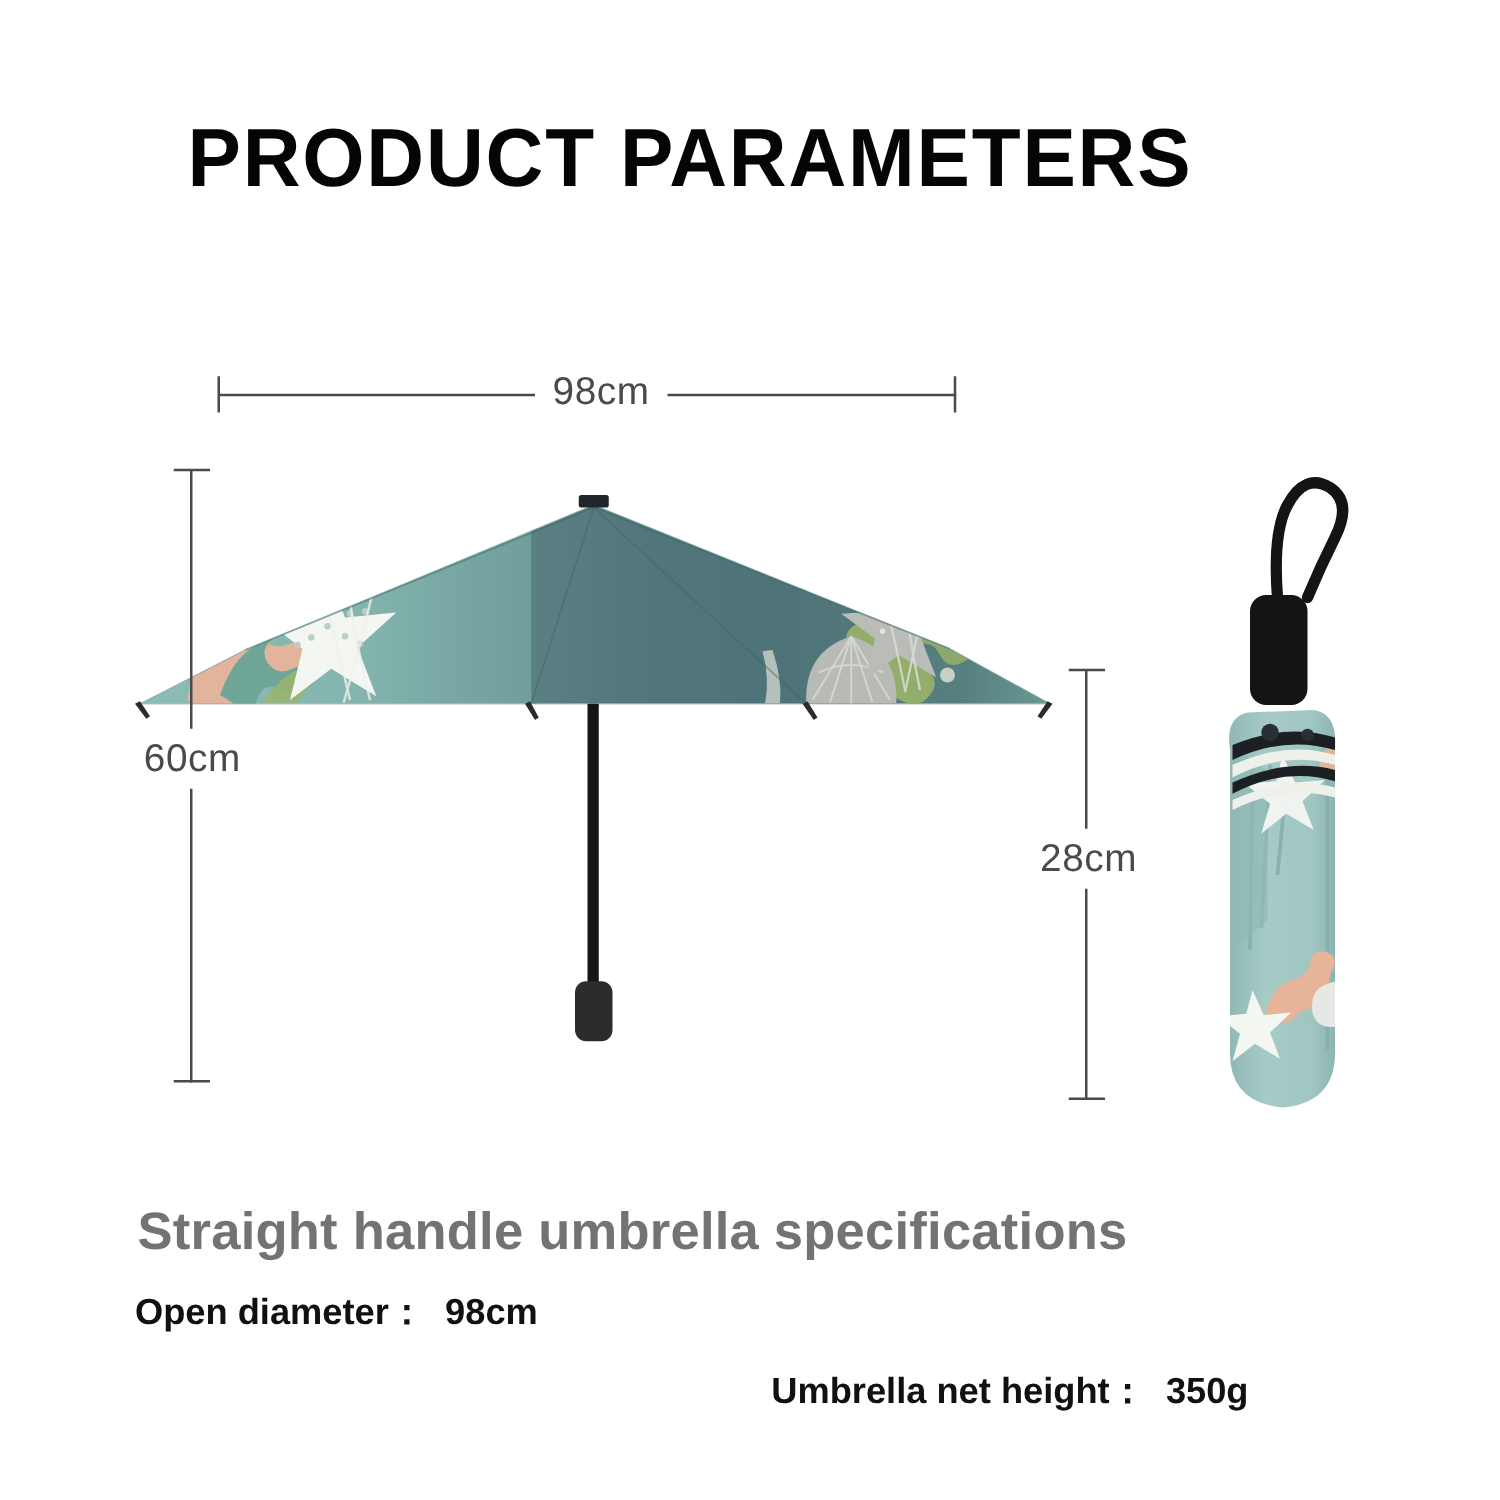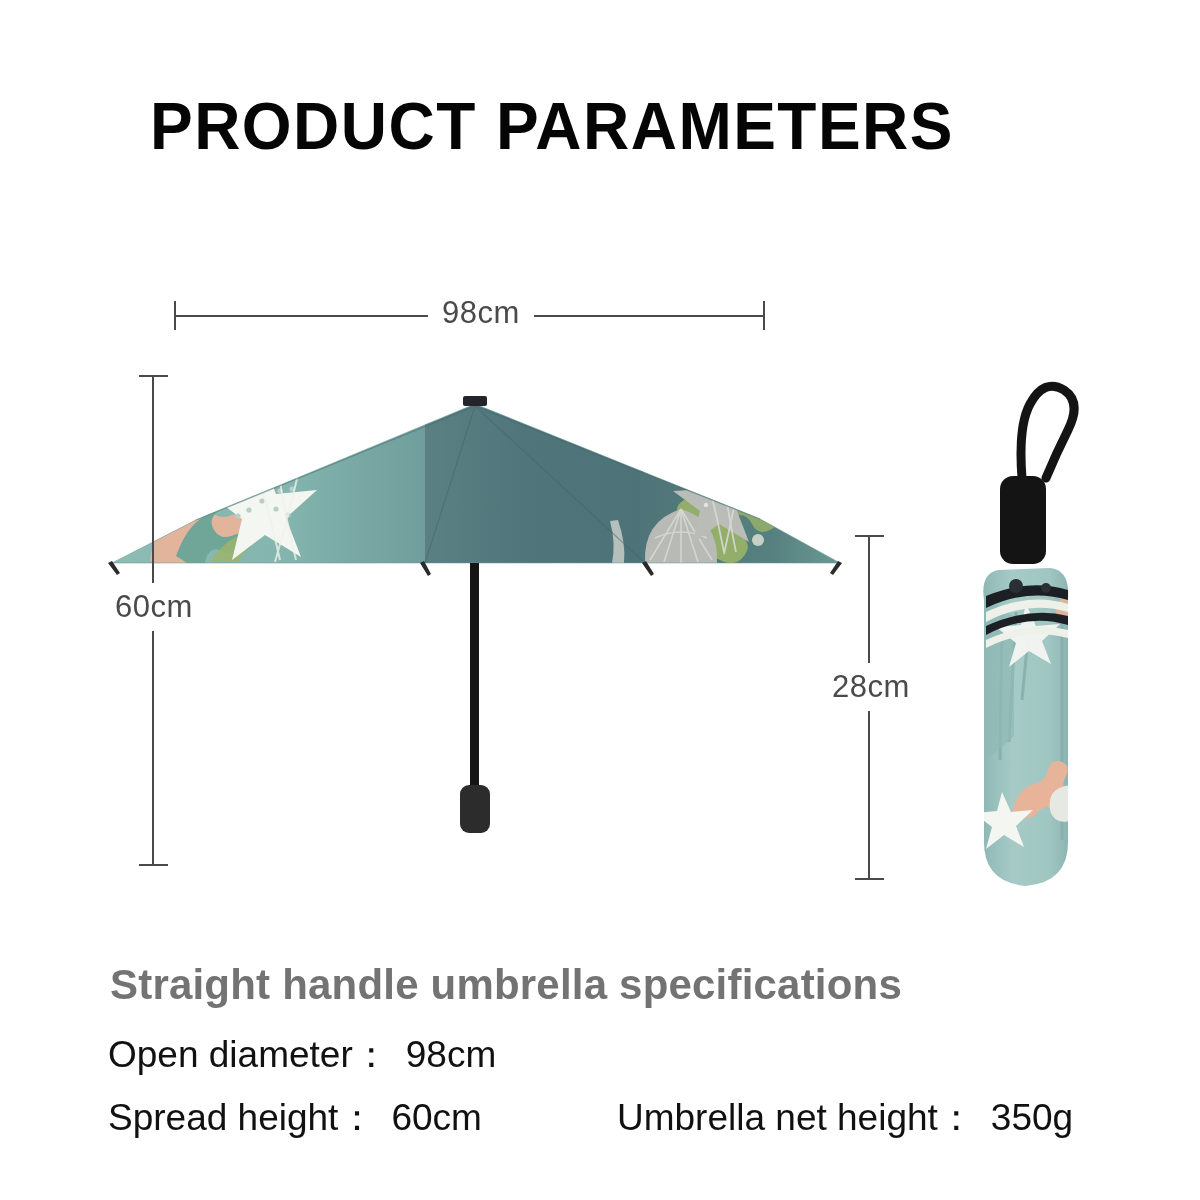--- a/index.html
+++ b/index.html
@@ -44,21 +44,21 @@
   .spec-head{
     position:absolute;
     left:110px; top:945px;
     font-size:42px;
     font-weight:700;
     color:#737373;
     letter-spacing:0.2px;
     white-space:nowrap;
     margin-top:16px;
   }
-  .spec-row{position:absolute;font-size:37px;color:#111;white-space:nowrap;font-weight:400;}
+  .spec-row{position:absolute;font-size:29px;color:#111;white-space:nowrap;font-weight:700;}
   .spec-col-l{left:108px;}
   .spec-col-r{left:617px;}
   .spec-r1{top:1030px;}
   .spec-r2{top:1093px;}
   .spec-val{margin-left:16px;}
 </style>
 </head>
 <body>
 
 <div id="page">
@@ -250,21 +250,18 @@
 
   </div>
 
   <div class="spec-head">Straight handle umbrella specifications</div>
 
   <div class="spec-row spec-col-l spec-r1">
     <span>Open diameter：</span><span class="spec-val">98cm</span>
   </div>
 
 
-  <div class="spec-row spec-col-l spec-r2">
-    <span>Spread height：</span><span class="spec-val">60cm</span>
-  </div>
 
   <div class="spec-row spec-col-r spec-r2">
     <span>Umbrella net height：</span><span class="spec-val">350g</span>
   </div>
 
 </div>
 
 </body></html>

